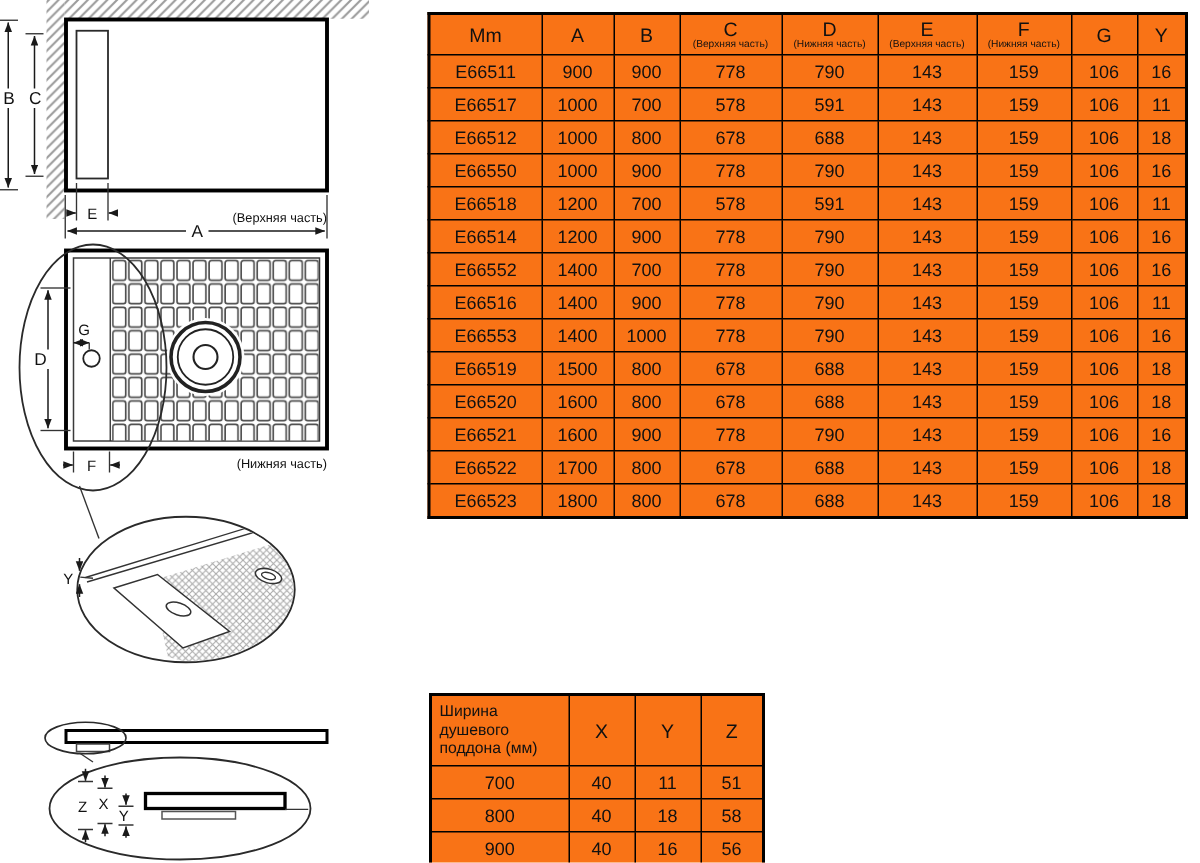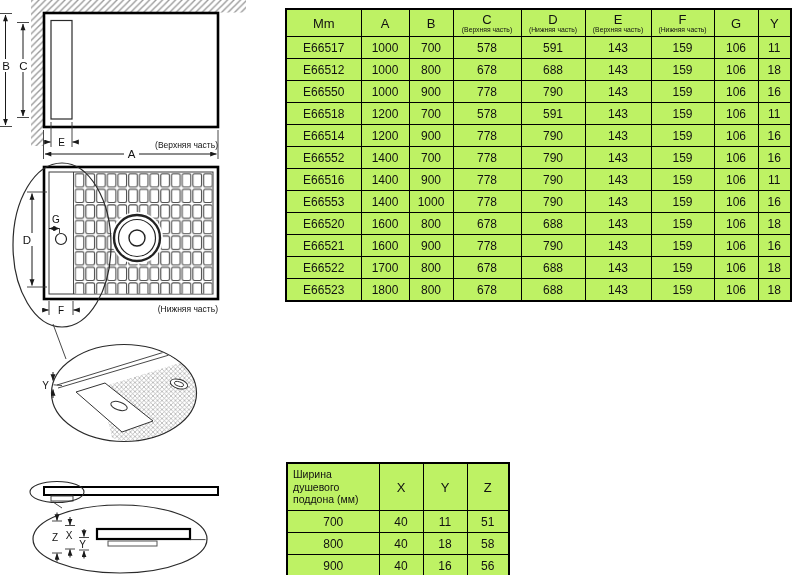--- a/index.html
+++ b/index.html
@@ -9,21 +9,21 @@
   }
   #drawings{position:absolute;left:0;top:0;}
   #drawings text{font-family:"Liberation Sans",sans-serif;fill:#111;}
   #drawings .dim{stroke:#1a1a1a;stroke-width:1;fill:none;}
   #drawings .thin{stroke:#333;stroke-width:0.9;fill:none;}
   #drawings .lbl-bg{fill:#ffffff;}
   #drawings .dim-lbl{font-size:11.5px;}
   #drawings .dim-sm{font-size:10px;}
   #drawings .caption{font-size:8.5px;}
 
-  table{border-collapse:collapse;table-layout:fixed;background:#bef264;}
+  table{border-collapse:collapse;table-layout:fixed;background:#f97316;}
   th,td{border:1px solid #000;text-align:center;vertical-align:middle;padding:0;font-weight:normal;color:#111;}
 
   #main-table{position:absolute;left:285px;top:8px;border:2px solid #000;}
   #main-table td{height:21px;font-size:12px;white-space:nowrap;}
   #main-table th{height:26px;}
   #main-table .hl{font-size:13px;line-height:13px;}
   #main-table .hs{font-size:6.8px;line-height:8px;white-space:nowrap;}
 
   #width-table{position:absolute;left:286px;top:462px;border:2px solid #000;}
   #width-table th{height:42px;font-size:13px;}
@@ -210,20 +210,31 @@
           <th>
             <div class="hl">G</div>
           </th>
           <th>
             <div class="hl">Y</div>
           </th>
         </tr>
     </thead>
     <tbody>
         <tr>
+          <td>E66511</td>
+          <td>900</td>
+          <td>900</td>
+          <td>778</td>
+          <td>790</td>
+          <td>143</td>
+          <td>159</td>
+          <td>106</td>
+          <td>16</td>
+        </tr>
+        <tr>
           <td>E66517</td>
           <td>1000</td>
           <td>700</td>
           <td>578</td>
           <td>591</td>
           <td>143</td>
           <td>159</td>
           <td>106</td>
           <td>11</td>
         </tr>
@@ -296,20 +307,31 @@
         <tr>
           <td>E66553</td>
           <td>1400</td>
           <td>1000</td>
           <td>778</td>
           <td>790</td>
           <td>143</td>
           <td>159</td>
           <td>106</td>
           <td>16</td>
+        </tr>
+        <tr>
+          <td>E66519</td>
+          <td>1500</td>
+          <td>800</td>
+          <td>678</td>
+          <td>688</td>
+          <td>143</td>
+          <td>159</td>
+          <td>106</td>
+          <td>18</td>
         </tr>
         <tr>
           <td>E66520</td>
           <td>1600</td>
           <td>800</td>
           <td>678</td>
           <td>688</td>
           <td>143</td>
           <td>159</td>
           <td>106</td>

